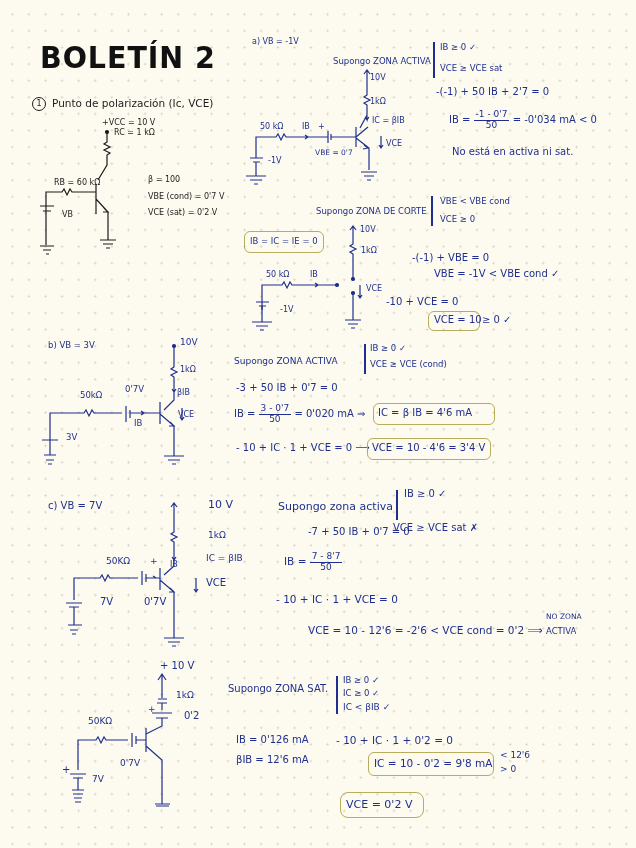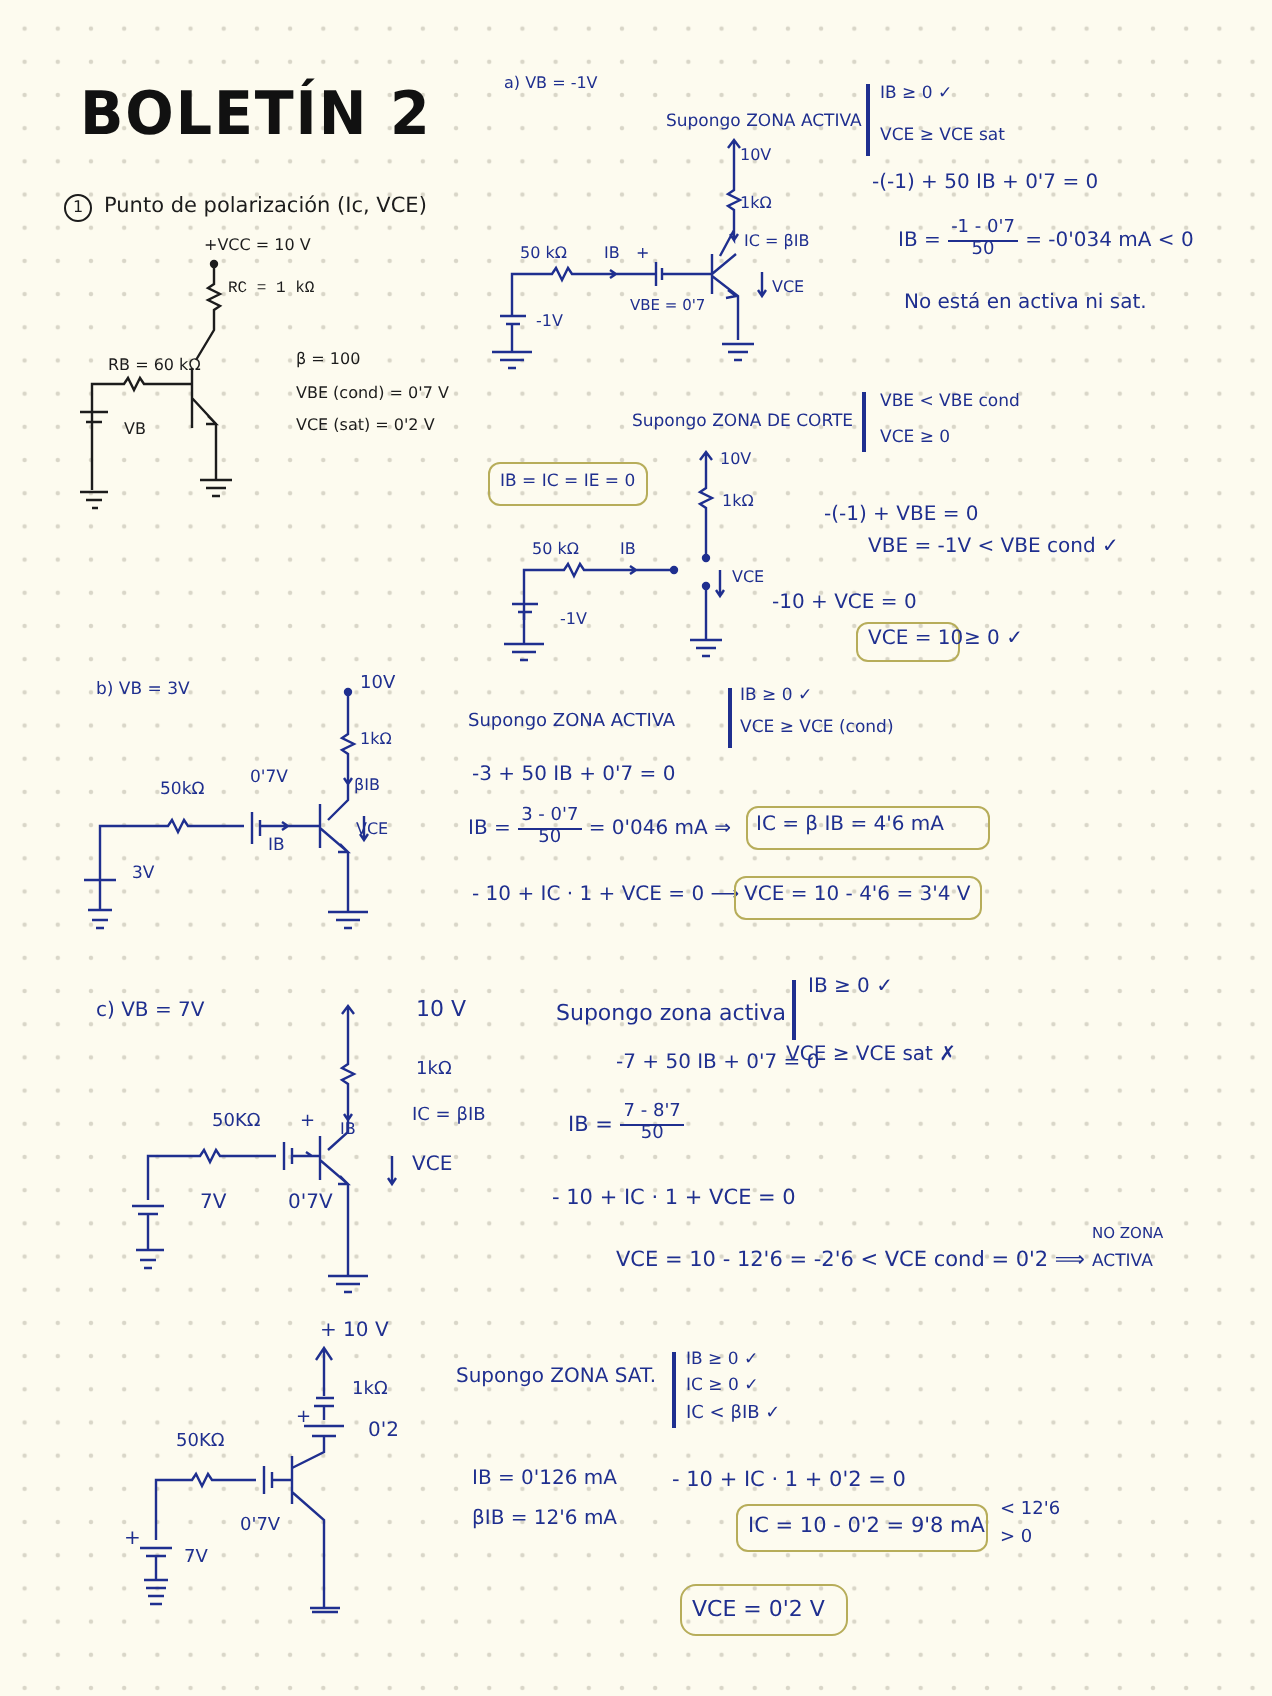--- a/index.html
+++ b/index.html
@@ -22,21 +22,21 @@
   svg.c * { vector-effect:non-scaling-stroke; }
 </style>
 </head>
 <body>
 
 <div class="title">BOLETÍN 2</div>
 
 <div class="t blk" style="left:32px;top:97px;width:12px;height:12px;border:1px solid #1c1c1c;border-radius:50%;text-align:center;font-size:8px;line-height:12px;">1</div>
 <div class="t blk" style="left:52px;top:97px;font-size:10.5px;">Punto de polarización (Ic, VCE)</div>
 <div class="t blk" style="left:102px;top:118px;font-size:8px;">+VCC = 10 V</div>
-<div class="t blk" style="left:114px;top:140px;font-size:8px;font-family:Liberation Mono, monospace;">RC = 1 kΩ</div>
+<div class="t blk" style="left:114px;top:128px;font-size:8px;">RC = 1 kΩ</div>
 <div class="t blk" style="left:54px;top:178px;font-size:8px;">RB = 60 kΩ</div>
 <div class="t blk" style="left:62px;top:210px;font-size:8px;">VB</div>
 <div class="t blk" style="left:148px;top:175px;font-size:8px;">β = 100</div>
 <div class="t blk" style="left:148px;top:192px;font-size:8px;">VBE (cond) = 0'7 V</div>
 <div class="t blk" style="left:148px;top:208px;font-size:8px;text-align:center;">VCE (sat) = 0'2 V</div>
 <svg class="c" style="left:0;top:0" width="636" height="848" fill="none" stroke="#1c1c1c" stroke-width="1.2">
   <circle cx="107" cy="132" r="1.5" fill="#1c1c1c"></circle>
   <path d="M107 133 V142 l-3 2 l6 3 l-6 3 l6 3 l-3 2 V165 L98 180"></path>
   <path d="M46 245 V192 H62 l2 -3 l3 6 l3 -6 l2 3 H96"></path>
   <path d="M96 184 V214 M96 199 L108 212 V240 M104 208 l4 4 l-5 0"></path>
@@ -44,21 +44,21 @@
   <path d="M40 246 H54 M43 250 H51 M46 254 H49"></path>
   <path d="M100 240 H116 M103 244 H113 M106 248 H110"></path>
 </svg>
 
 <div class="t" style="left:252px;top:37px;font-size:8px;">a) VB = -1V</div>
 
 <div class="t" style="left:333px;top:56px;font-size:8.5px;">Supongo ZONA ACTIVA</div>
 <div class="bar" style="left:433px;top:42px;height:36px;"></div>
 <div class="t" style="left:440px;top:42px;font-size:8.5px;">IB ≥ 0  ✓</div>
 <div class="t" style="left:440px;top:63px;font-size:8.5px;">VCE ≥ VCE sat</div>
-<div class="t" style="left:436px;top:86px;">-(-1) + 50 IB + 0'7 = 0</div>
+<div class="t" style="left:436px;top:86px;">-(-1) + 50 IB + 2'7 = 0</div>
 <div class="t" style="left:449px;top:110px;">
   <span>IB =</span>
   <span class="frac">
       <span class="num">-1 - 0'7</span>
       <span>50</span>
     </span>
   <span>= -0'034 mA &lt; 0</span>
 </div>
 <div class="t" style="left:452px;top:146px;">No está en activa ni sat.</div>
 
@@ -139,21 +139,21 @@
 <div class="bar" style="left:364px;top:344px;height:30px;"></div>
 <div class="t" style="left:370px;top:343px;font-size:8.5px;">IB ≥ 0  ✓</div>
 <div class="t" style="left:370px;top:359px;font-size:8.5px;">VCE ≥ VCE (cond)</div>
 <div class="t" style="left:236px;top:382px;font-size:10px;">-3 + 50 IB + 0'7 = 0</div>
 <div class="t" style="left:234px;top:404px;font-size:10px;">
   <span>IB =</span>
   <span class="frac">
       <span class="num">3 - 0'7</span>
       <span>50</span>
     </span>
-  <span>= 0'046 mA ⇒</span>
+  <span>= 0'020 mA ⇒</span>
 </div>
 <div class="box" style="left:373px;top:403px;width:120px;height:20px;"></div>
 <div class="t" style="left:378px;top:407px;font-size:10px;">IC = β IB = 4'6 mA</div>
 <div class="t" style="left:236px;top:442px;font-size:10px;">- 10 + IC · 1 + VCE = 0 ⟶</div>
 <div class="box" style="left:367px;top:438px;width:122px;height:20px;"></div>
 <div class="t" style="left:372px;top:442px;font-size:10px;">VCE = 10 - 4'6 = 3'4 V</div>
 
 <div class="t" style="left:48px;top:500px;font-size:10px;">c) VB = 7V</div>
 <div class="t" style="left:208px;top:498px;font-size:11px;">10 V</div>
 <div class="t" style="left:208px;top:530px;font-size:9px;">1kΩ</div>

